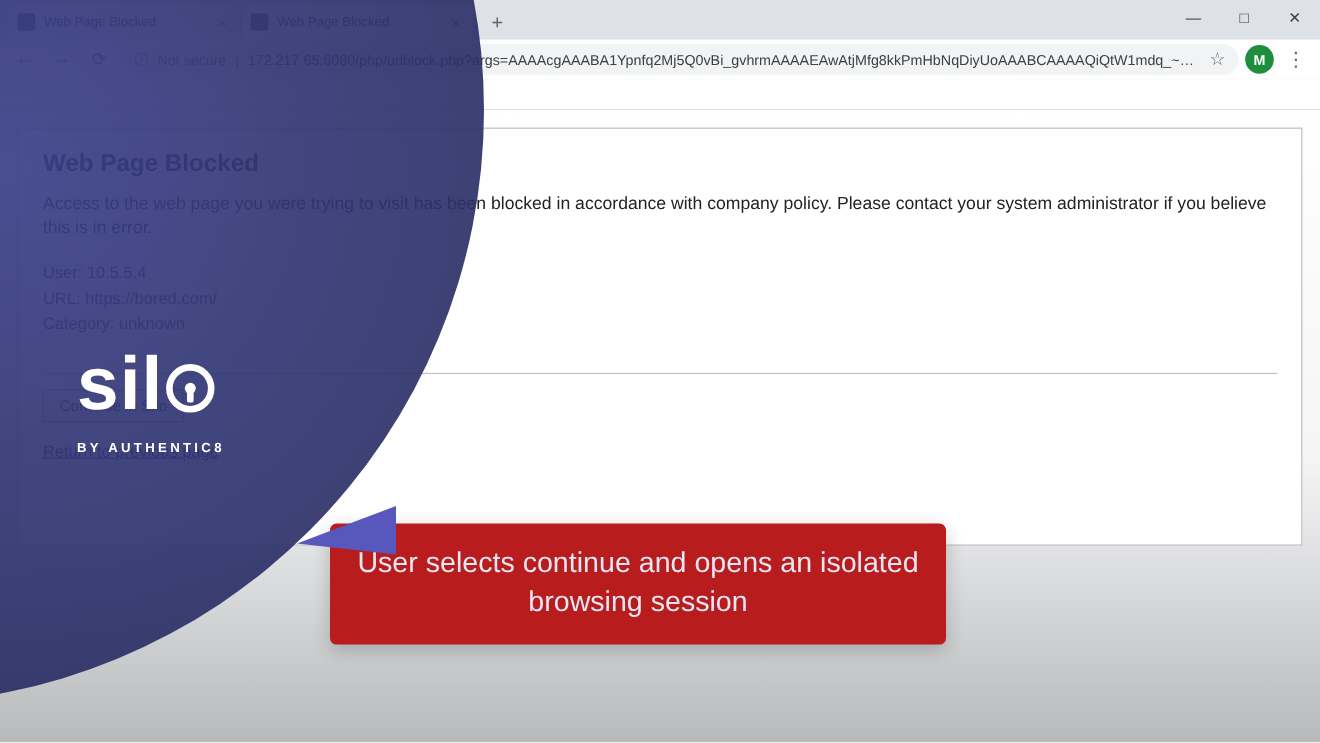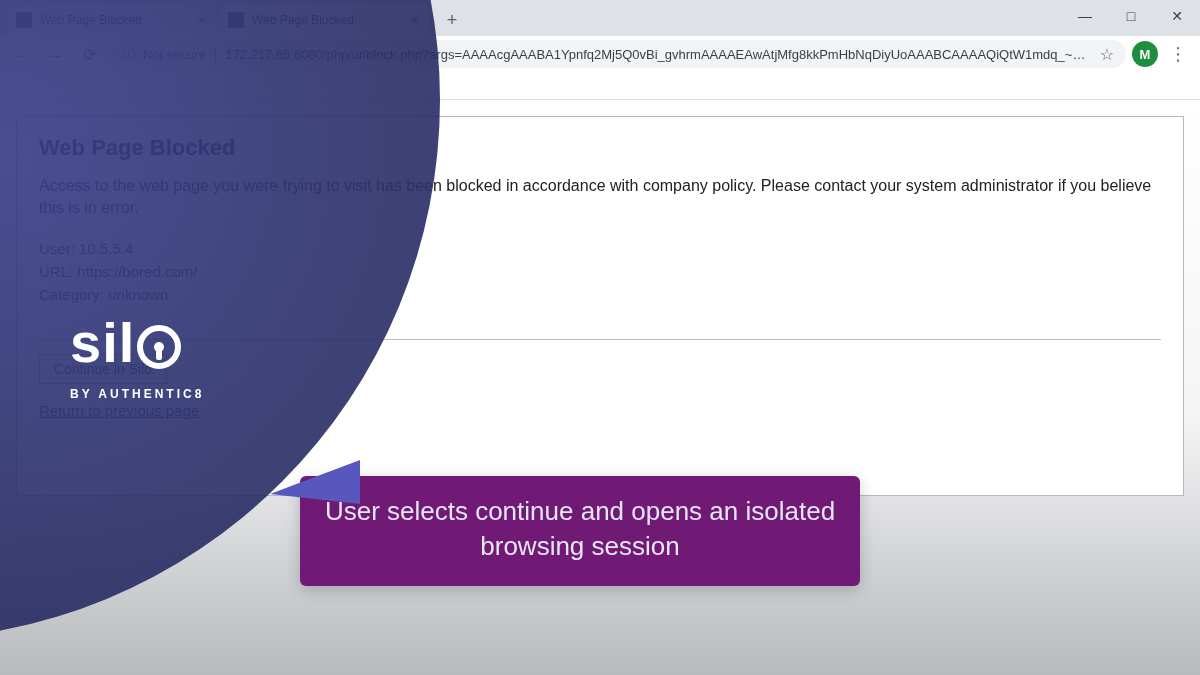--- a/index.html
+++ b/index.html
@@ -225,21 +225,21 @@
   }
 
   .silo-logo {
     position: absolute;
     left: 70px;
     top: 310px;
     z-index: 60;
     color: #ffffff;
   }
   .silo-word {
-    font-size: 56px;
+    font-size: 68px;
     font-weight: 700;
     letter-spacing: 1px;
     font-family: Arial, sans-serif;
     display:flex;
     align-items:center;
   }
   .silo-o {
     display:inline-flex;
     width: 44px;
     height: 44px;
@@ -263,21 +263,21 @@
     letter-spacing: 3px;
     margin-top: 12px;
     font-weight: 600;
   }
 
   .callout {
     position: absolute;
     left: 300px;
     top: 476px;
     width: 560px;
-    background: #701a75;
+    background: #b91c1c;
     color: #e6e6f5;
     font-size: 26px;
     text-align: center;
     padding: 18px 24px 22px;
     border-radius: 6px;
     z-index: 70;
     line-height: 1.35;
     box-shadow: 0 4px 16px rgba(0,0,0,0.2);
   }
   .callout::before {

